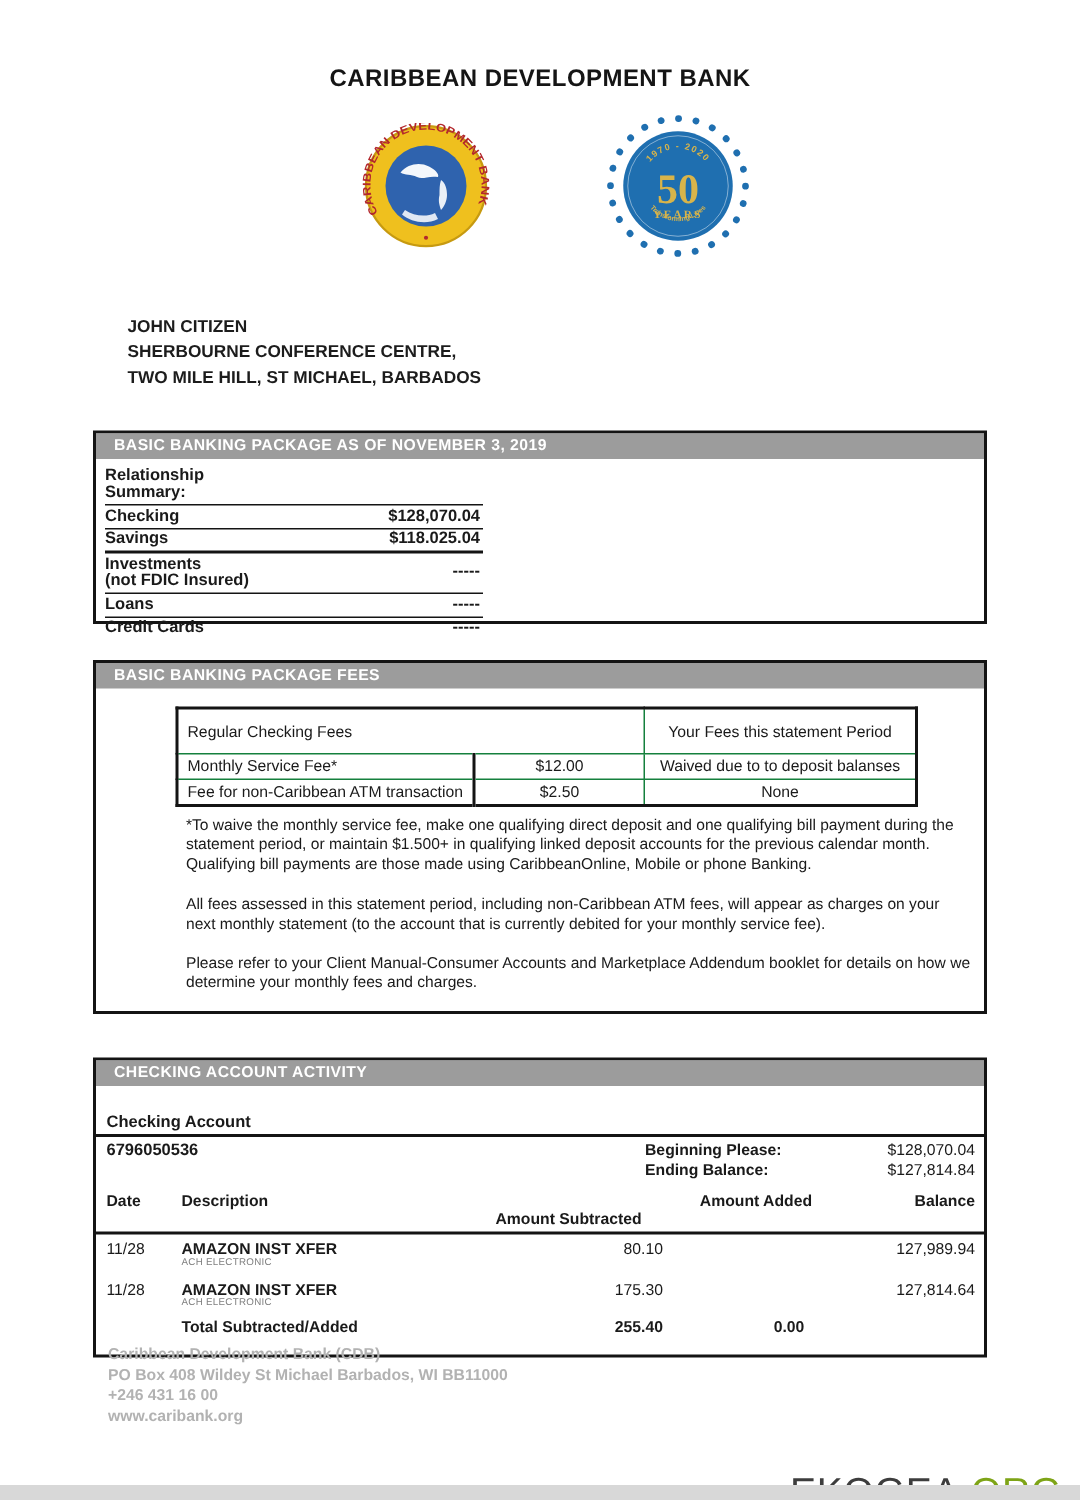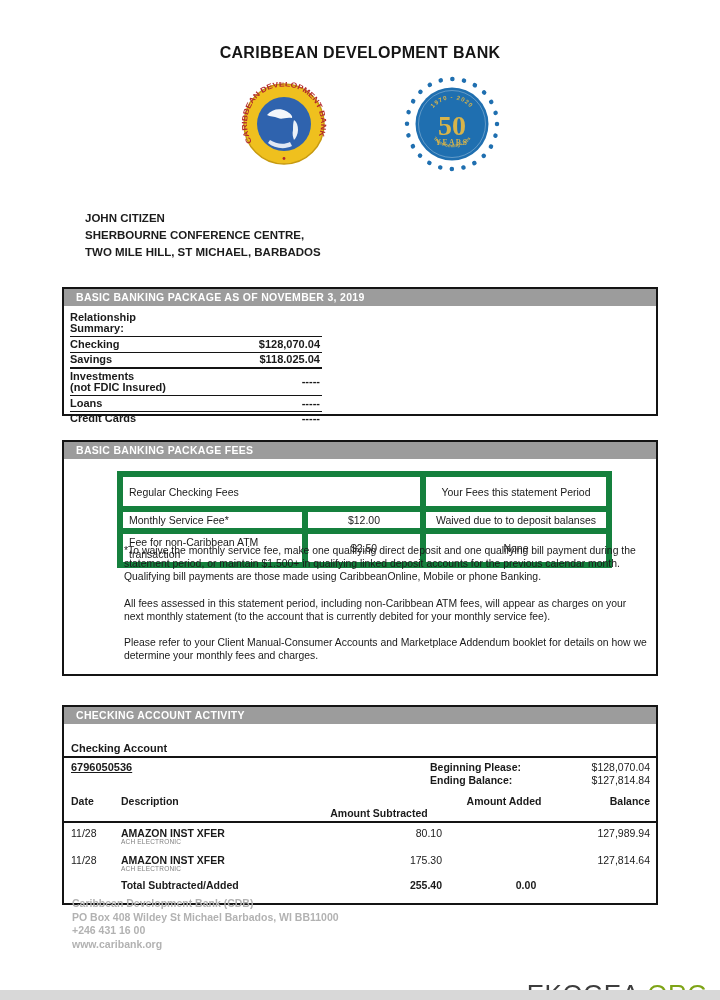--- a/index.html
+++ b/index.html
@@ -16,21 +16,21 @@
   .sumtbl{position:absolute;left:6px;top:21px;width:252px;font-size:11px;font-weight:bold;}
   .srow{display:flex;justify-content:space-between;align-items:center;
         border-bottom:1.5px solid #141414;padding:1.5px 2px 1.5px 0;line-height:11.5px;}
   .srow:last-child{border-bottom:none;}
   .srow .lbl span{display:block;}
   .srow .lbl span:empty{display:none;}
   .thick{border-bottom-width:2.5px;}
   
   .feetbl{position:absolute;left:53px;top:29px;width:495px;border-collapse:collapse;
           font-size:10.5px;color:#1a1a1a;}
-  .feetbl td{border:6px solid #15803d;padding:2px 6px;}
+  .feetbl td{border:1px solid #15803d;padding:2px 6px;}
   .feetbl tr.hdr td{height:25px;}
   .feetbl td.amt{border-left:2.5px solid #141414;text-align:center;width:100px;}
   .feetbl td.stat{width:168px;text-align:center;}
   .feetbl{border:2px solid #141414;}
   .notes{position:absolute;left:60px;top:102px;width:524px;font-size:10.4px;line-height:13.2px;color:#1a1a1a;}
   .notes p{margin:0 0 13px 0;}
   
   .b{font-weight:bold;}
   .line{position:absolute;left:0;width:592px;height:2px;background:#141414;}
   .rline{position:absolute;font-size:10.5px;}
@@ -163,21 +163,21 @@
       <p>Please refer to your Client Manual-Consumer Accounts and Marketplace Addendum booklet for details on how we determine your monthly fees and charges.</p>
     </div>
   </div>
 
   <div class="abs sect" style="top:705px;height:200px;">
     <div class="sect-bar">CHECKING ACCOUNT ACTIVITY</div>
 
     <div class="rline b" style="left:7px;top:35px;font-size:11px;">Checking Account</div>
     <div class="line" style="top:49px;"></div>
 
-    <div class="rline b" style="left:7px;top:54px;font-size:11px;text-decoration:underline;">6796050536</div>
+    <div class="rline b" style="left:7px;top:54px;font-size:11px;">6796050536</div>
     <div class="rline b" style="left:366px;top:54px;">Beginning Please:</div>
     <div class="rline right" style="left:470px;top:54px;width:116px;">$128,070.04</div>
     <div class="rline b" style="left:366px;top:67px;">Ending Balance:</div>
     <div class="rline right" style="left:470px;top:67px;width:116px;">$127,814.84</div>
 
     <div class="rline b" style="left:7px;top:88px;">Date</div>
     <div class="rline b" style="left:57px;top:88px;">Description</div>
     <div class="rline b center" style="left:250px;top:100px;width:130px;">Amount Subtracted</div>
     <div class="rline b center" style="left:380px;top:88px;width:120px;">Amount Added</div>
     <div class="rline b right" style="left:470px;top:88px;width:116px;">Balance</div>

